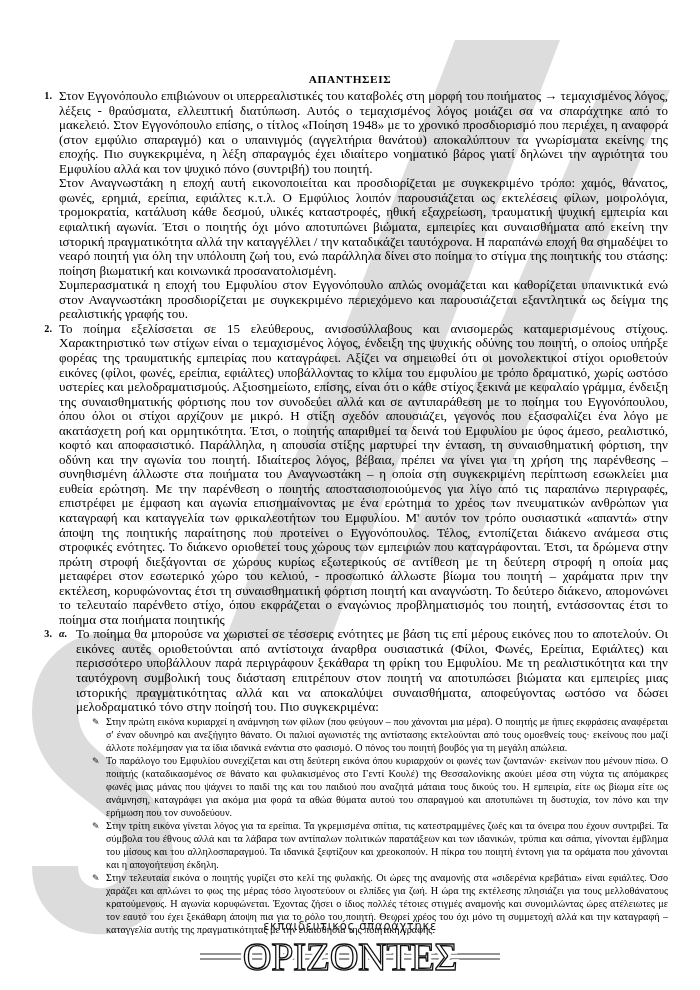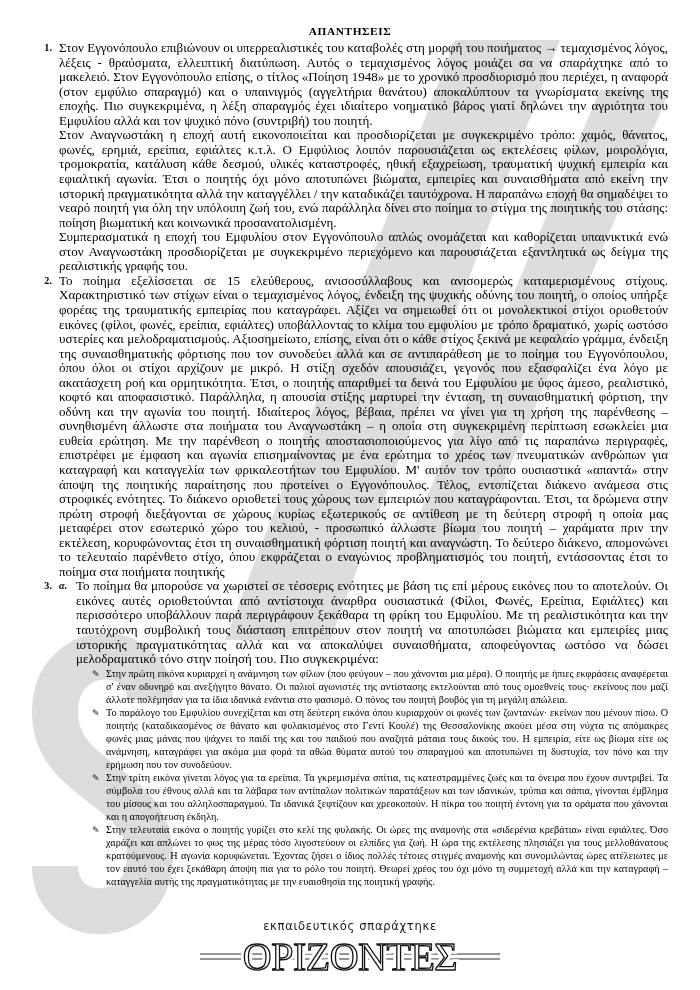--- a/index.html
+++ b/index.html
@@ -27,21 +27,21 @@
     pointer-events: none;
   }
 
   
   #page {
     position: relative;
     z-index: 2;
     width: 700px;
     height: 716px;
     box-sizing: border-box;
-    padding: 24px 32px 0 32px;
+    padding: 72px 32px 0 32px;
   }
 
   #doc-title {
     text-align: center;
     font-size: 11.3px;
     font-weight: bold;
     letter-spacing: 0.6px;
     margin: 0 0 3px 0;
     line-height: 1.25;
   }

